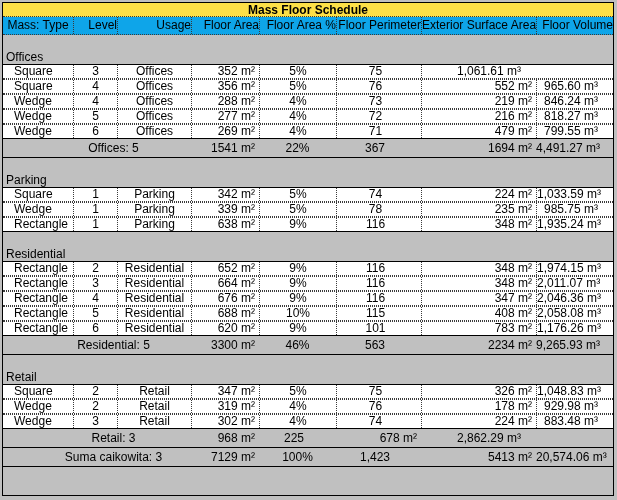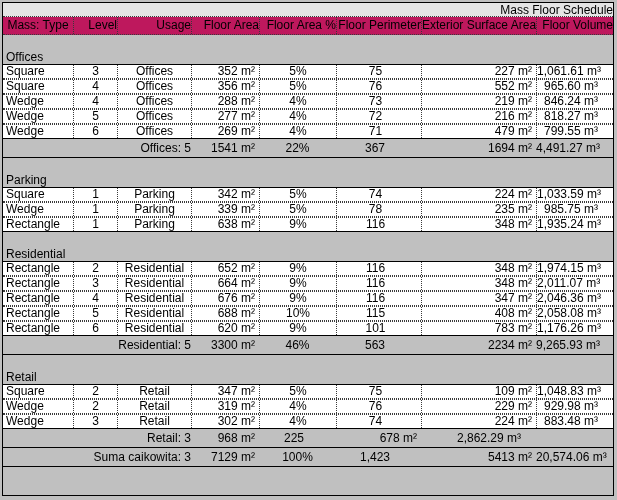--- a/index.html
+++ b/index.html
@@ -20,27 +20,27 @@
     border: 1px solid #000;
     background: #c0c0c0;
     padding-bottom: 4px;
   }
   .grid {
     display: grid;
     grid-template-columns: 70px 44px 74px 68px 77px 85px 115px 77px;
   }
   .title-row {
     height: 14px; line-height: 14px;
-    text-align: right;
-    background: #e5e5e5;
+    text-align: center;
+    background: #fde047;
     border-bottom: 1px dotted #3a3a3a;
-    white-space: nowrap; overflow: hidden;
+    white-space: nowrap; overflow: hidden; font-weight: bold;
   }
   .header-row {
-    background: #be185d;
+    background: #0ea5e9;
     border-bottom: 1px dotted #3a3a3a;
   }
   .hcell {
     height: 17px; line-height: 17px;
     text-align: center;
     white-space: nowrap; overflow: hidden;
   }
   .hcell + .hcell { border-left: 1px dotted #3a3a3a; text-align: right; }
 
   .group-label {
@@ -61,24 +61,24 @@
     height: 13px; line-height: 13px;
     white-space: nowrap; overflow: hidden;
   }
   .row .cell + .cell { border-left: 1px dotted #3a3a3a; }
 
   .total-row {
     background: #c0c0c0;
     border-bottom: 1px solid #000;
   }
   .total-row .cell { height: 18px; line-height: 18px; }
-  .total-label { grid-column: 1 / span 3; padding-left: 3px; text-align: right; margin-left: 30px; }
+  .total-label { grid-column: 1 / span 3; padding-left: 3px; text-align: center; margin-left: 30px; }
 
   
-  .a-left   { text-align: left;  padding-left: 3px; }
+  .a-left   { text-align: left;  padding-left: 11px; }
   .a-center { text-align: center; }
   .a-right4 { text-align: right; padding-right: 4px; }
   .a-right5 { text-align: right; padding-right: 15px; }
   .a-right6 { text-align: center; padding-right: 7px; }
 </style>
 </head>
 <body>
 
 <div class="schedule">
   <div class="title-row">Mass Floor Schedule</div>
@@ -98,21 +98,20 @@
       <div>
         <div class="group-label">Offices</div>
         <div class="data-block">
           <div class="row grid">
             <div class="cell a-left">Square</div>
             <div class="cell a-center">3</div>
             <div class="cell a-center">Offices</div>
             <div class="cell a-right4">352 m²</div>
             <div class="cell a-center">5%</div>
             <div class="cell a-right6">75</div>
-            <div class="cell a-right4">227 m²</div>
             <div class="cell a-right5">1,061.61 m³</div>
           </div>
           <div class="row grid">
             <div class="cell a-left">Square</div>
             <div class="cell a-center">4</div>
             <div class="cell a-center">Offices</div>
             <div class="cell a-right4">356 m²</div>
             <div class="cell a-center">5%</div>
             <div class="cell a-right6">76</div>
             <div class="cell a-right4">552 m²</div>
@@ -259,31 +258,31 @@
       <div>
         <div class="group-label">Retail</div>
         <div class="data-block">
           <div class="row grid">
             <div class="cell a-left">Square</div>
             <div class="cell a-center">2</div>
             <div class="cell a-center">Retail</div>
             <div class="cell a-right4">347 m²</div>
             <div class="cell a-center">5%</div>
             <div class="cell a-right6">75</div>
-            <div class="cell a-right4">109 m²</div>
+            <div class="cell a-right4">326 m²</div>
             <div class="cell a-right5">1,048.83 m³</div>
           </div>
           <div class="row grid">
             <div class="cell a-left">Wedge</div>
             <div class="cell a-center">2</div>
             <div class="cell a-center">Retail</div>
             <div class="cell a-right4">319 m²</div>
             <div class="cell a-center">4%</div>
             <div class="cell a-right6">76</div>
-            <div class="cell a-right4">229 m²</div>
+            <div class="cell a-right4">178 m²</div>
             <div class="cell a-right5">929.98 m³</div>
           </div>
           <div class="row grid">
             <div class="cell a-left">Wedge</div>
             <div class="cell a-center">3</div>
             <div class="cell a-center">Retail</div>
             <div class="cell a-right4">302 m²</div>
             <div class="cell a-center">4%</div>
             <div class="cell a-right6">74</div>
             <div class="cell a-right4">224 m²</div>

